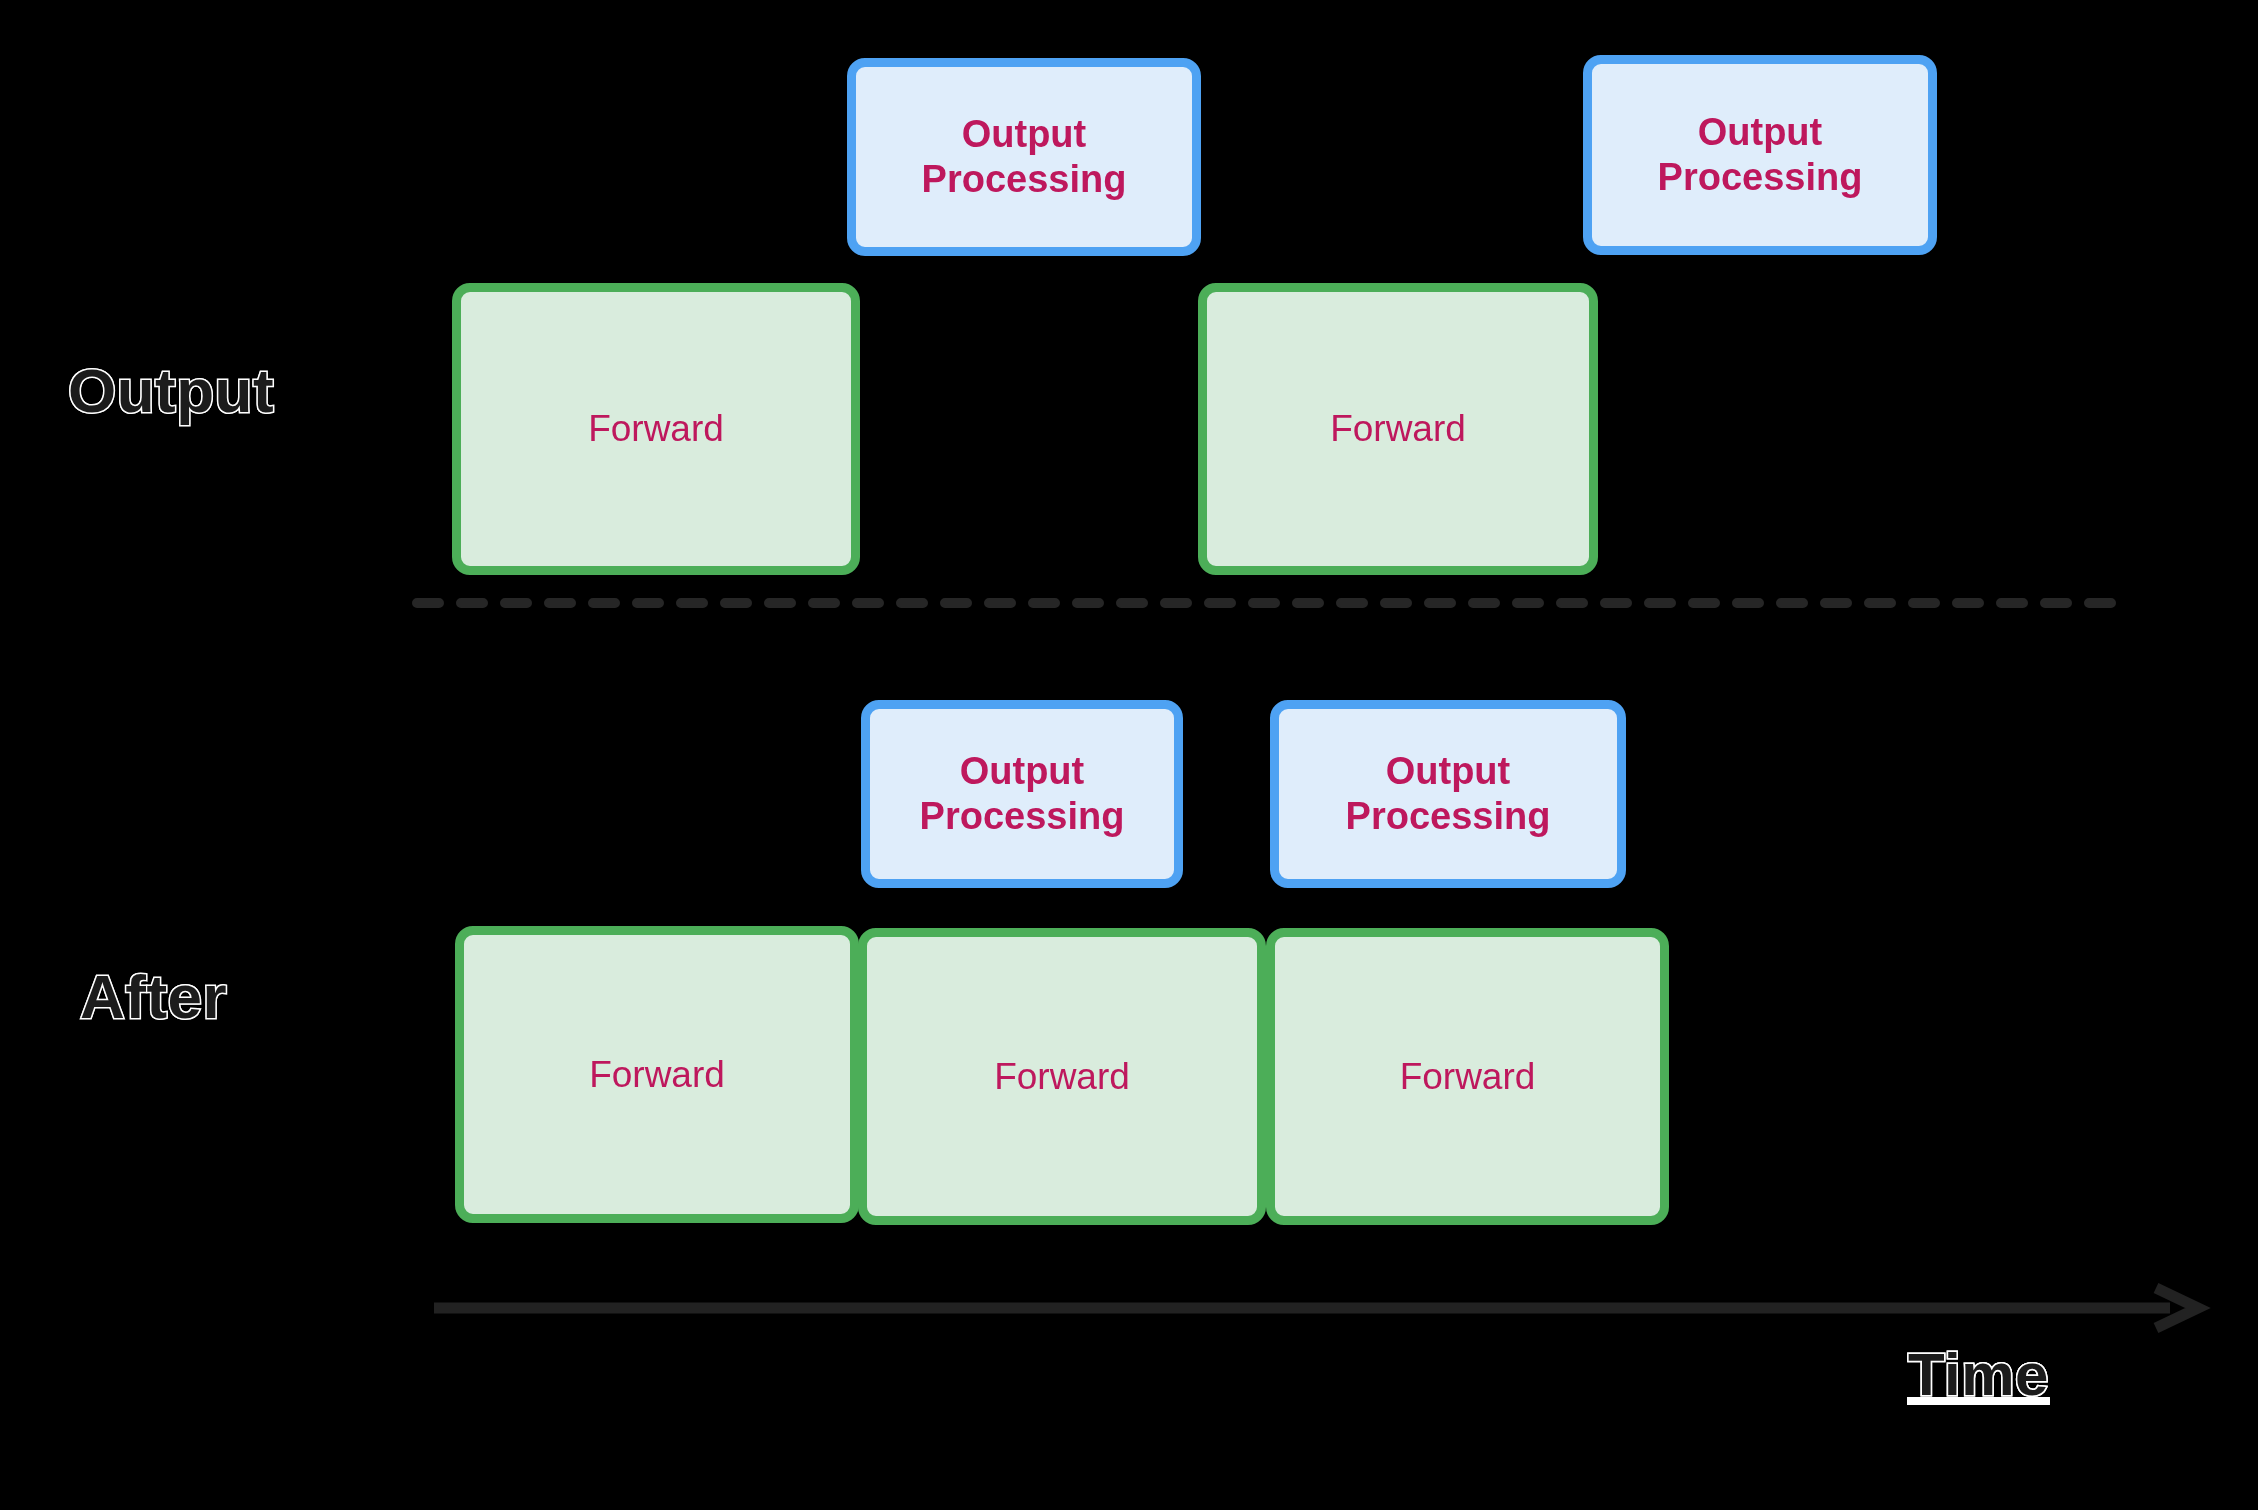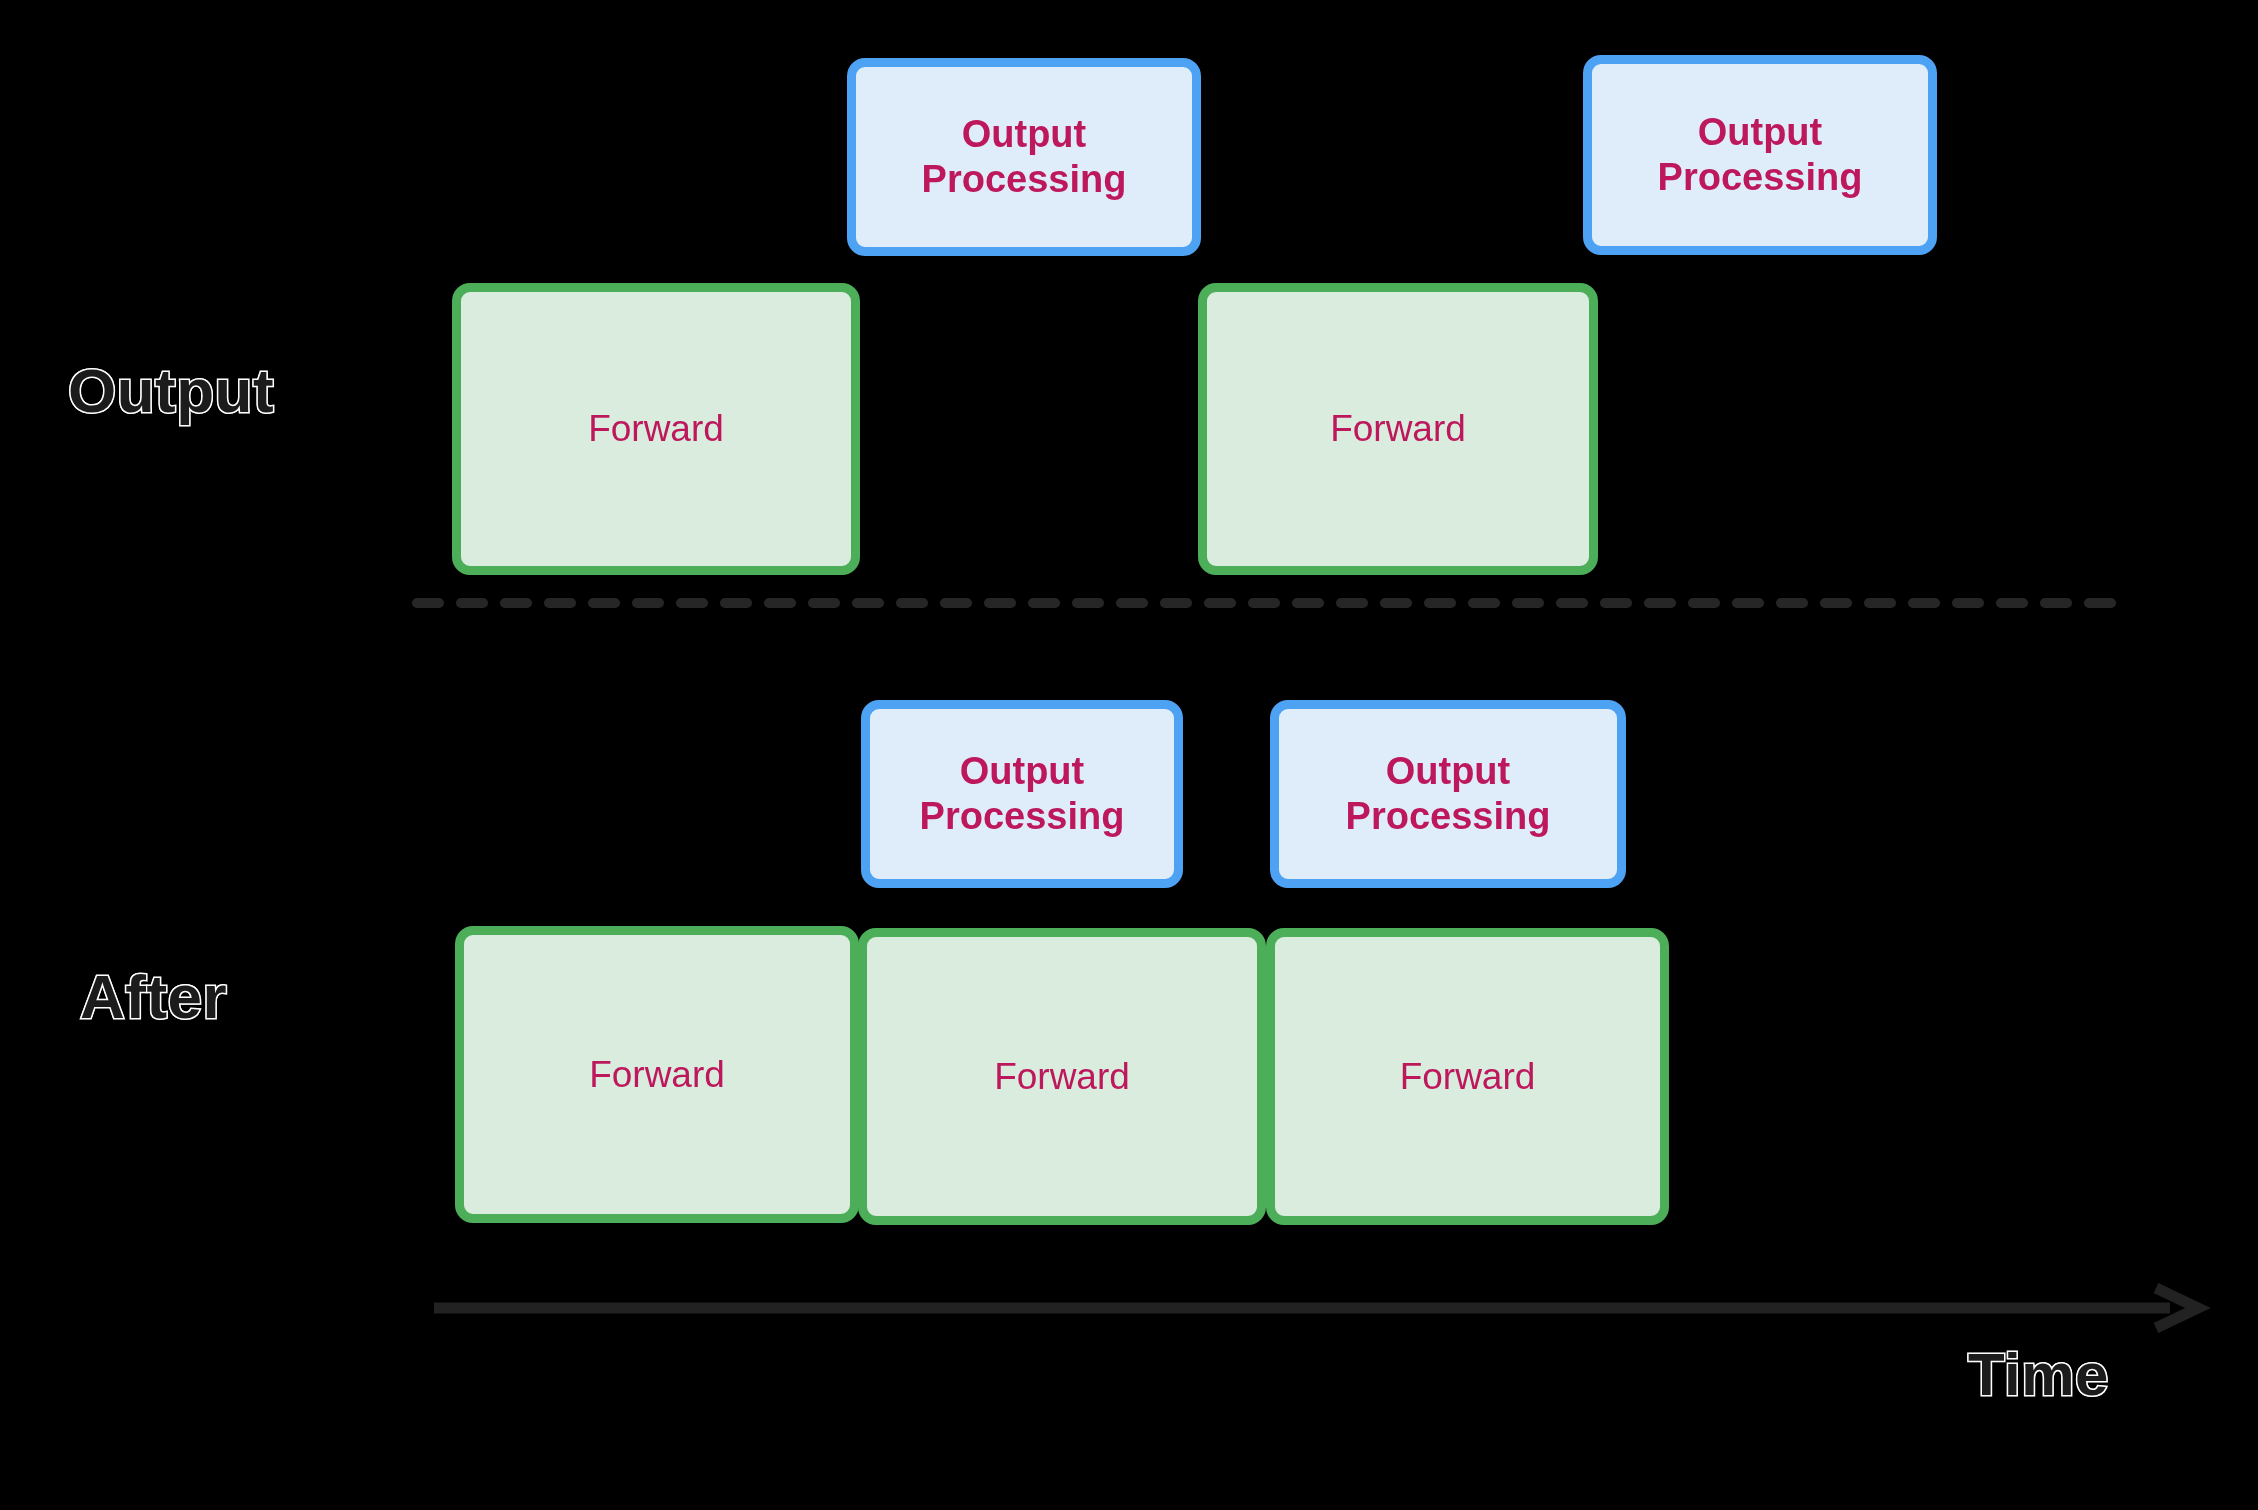--- a/index.html
+++ b/index.html
@@ -28,21 +28,21 @@
     -webkit-text-stroke: 3px #ffffff;
     paint-order: stroke fill;
     text-shadow:
       -1px -1px 0 #ffffff,
        1px -1px 0 #ffffff,
       -1px  1px 0 #ffffff,
        1px  1px 0 #ffffff;
   }
   #label-before { left: 68px;  top: 360px; }
   #label-after  { left: 80px;  top: 966px; }
-  #label-time   { left: 1968px; top: 1345px; font-size: 60px; }
+  #label-time   { left: 1908px; top: 1345px; font-size: 60px; text-decoration: underline; }
 
   
   .box {
     position: absolute;
     box-sizing: border-box;
     display: flex;
     align-items: center;
     justify-content: center;
     text-align: center;
     color: #be185d;

